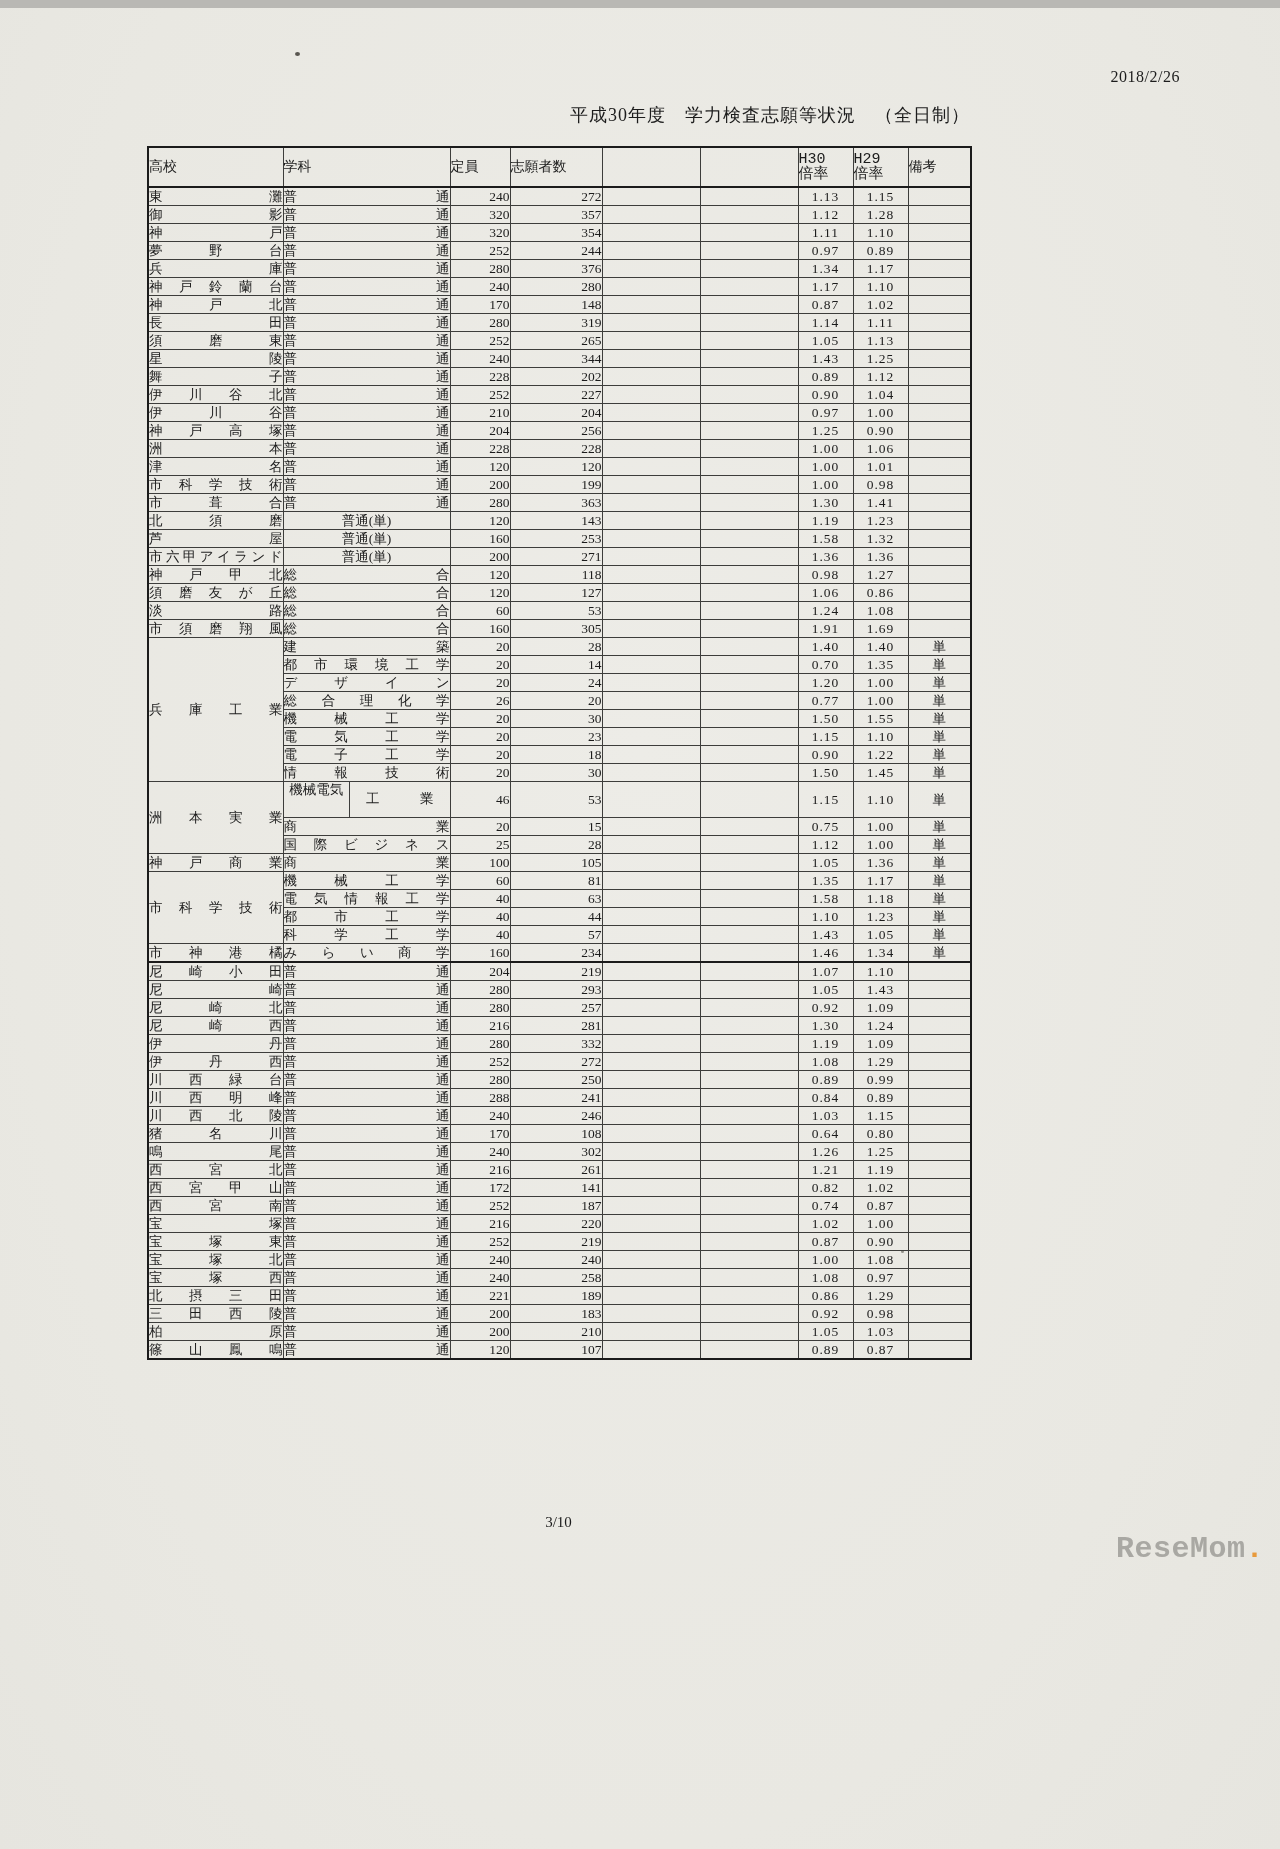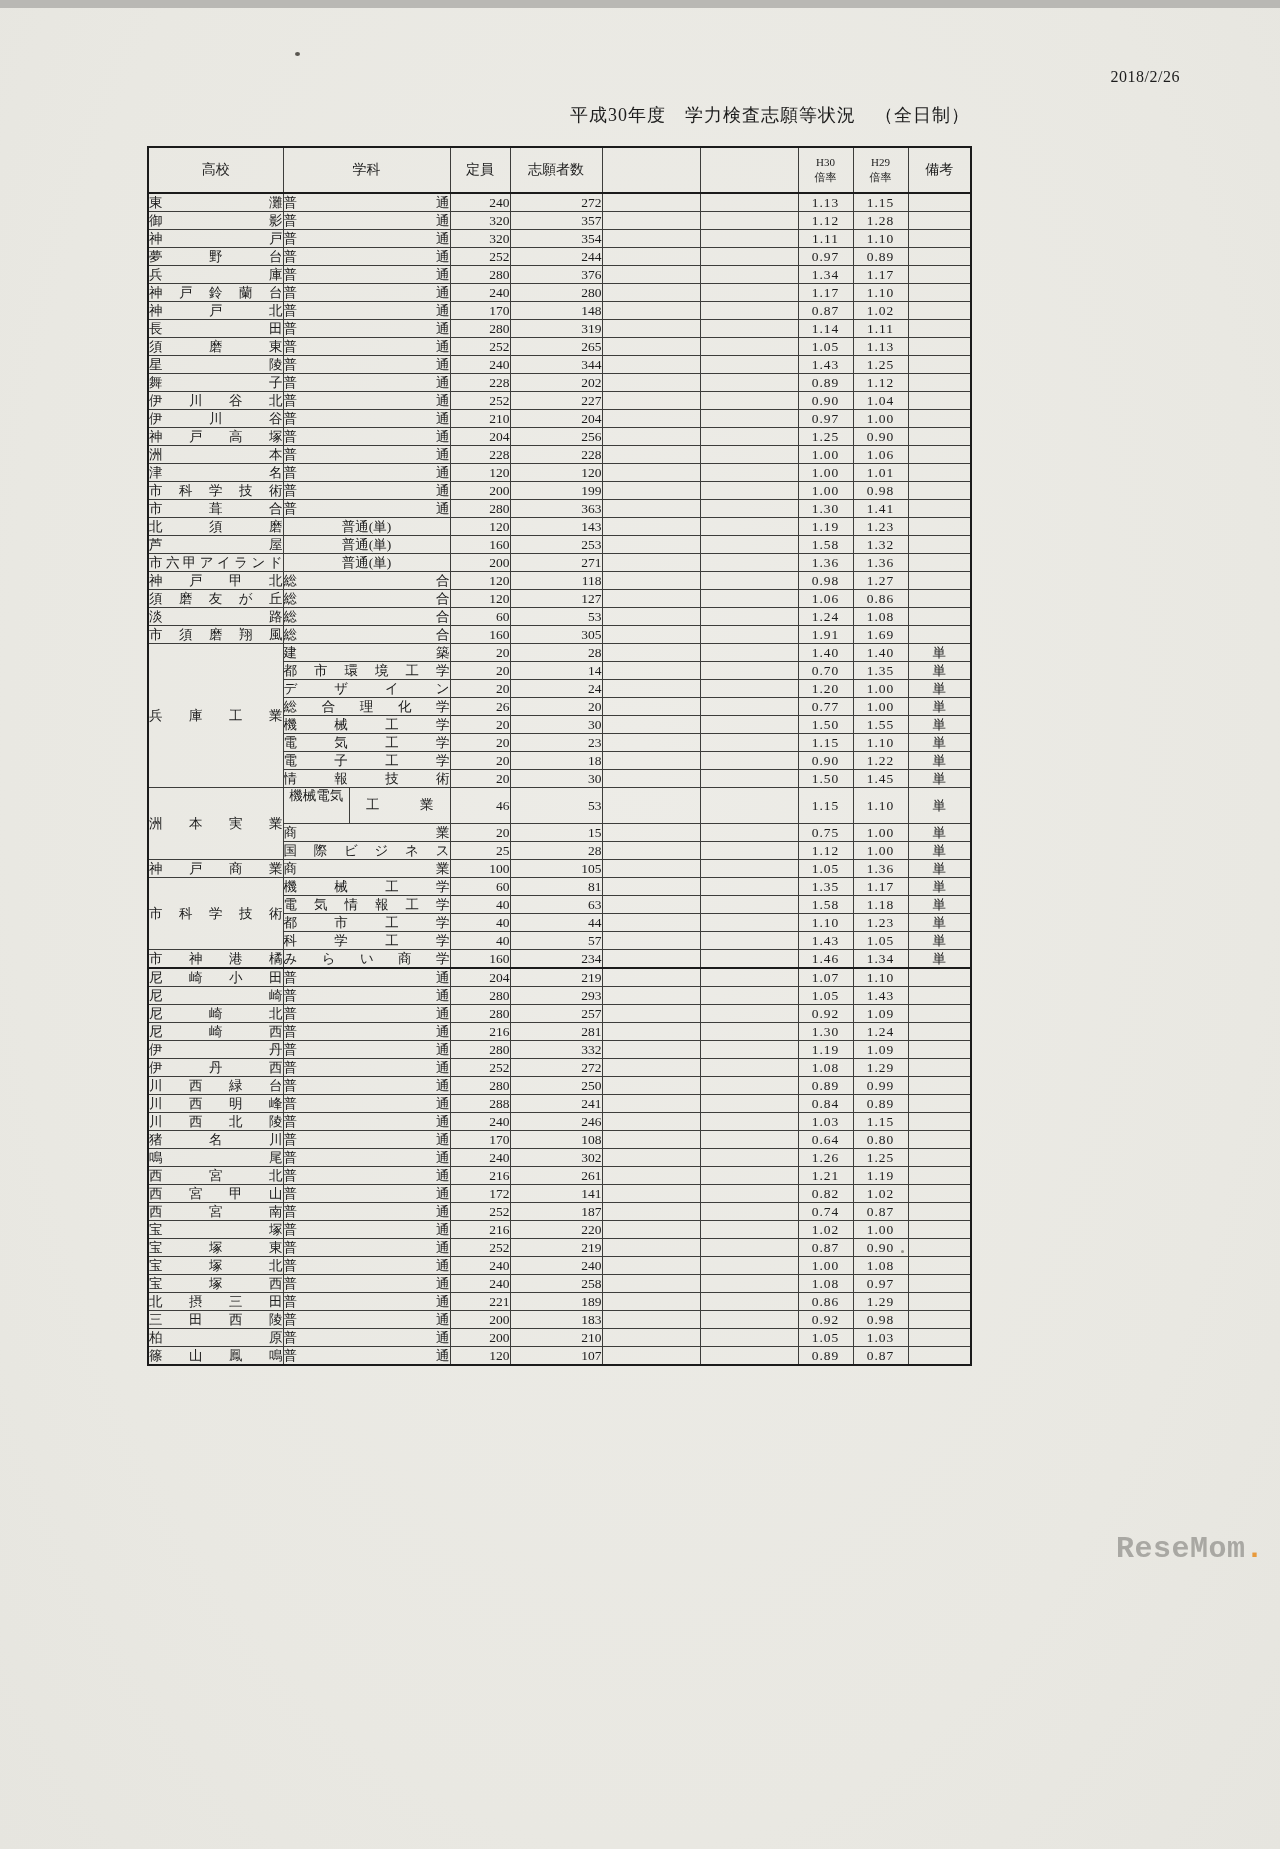--- a/index.html
+++ b/index.html
@@ -11,22 +11,22 @@
     color:#1c1c1c; overflow:hidden;
   }
   .date { position:absolute; top:60px; right:100px; font-size:16px; letter-spacing:0.5px; }
   .title { position:absolute; top:95px; left:147px; width:823px; text-align:right; font-size:18px; letter-spacing:1px; }
   table.main {
     position:absolute; top:138px; left:147px; width:823px;
     border-collapse:collapse; table-layout:fixed; border:2px solid #1b1b1b;
     background:transparent;
   }
   .main th, .main td { border:1px solid #3d3d3b; font-weight:normal; overflow:hidden; white-space:nowrap; }
-  .main thead th { height:46px; font-size:14px; text-align:center; border-bottom:2px solid #1b1b1b; vertical-align:middle; }
-  .hdr2 { font-size:11px; line-height:15px; }
+  .main thead th { height:40px; font-size:14px; text-align:left; border-bottom:2px solid #1b1b1b; vertical-align:middle; }
+  .hdr2 { font-size:15px; line-height:15px;font-family:Liberation Mono, monospace; }
   .main tbody td { height:18px; font-size:13.5px; line-height:17px; padding:0; vertical-align:middle; }
   tr.tall td { height:36px; }
   tr.sep td { border-top:2px solid #1b1b1b; }
   .c-school { text-align:justify; text-align-last:justify; text-justify:inter-character; padding:0 5px; }
   .c-dept   { text-align:justify; text-align-last:justify; text-justify:inter-character; padding:0 36px; }
   .c-dept.center { text-align:center; text-align-last:center; padding:0 4px; }
   .c-dept.p0 { padding:0; }
   .c-cap  { text-align:right; padding-right:8px; }
   .c-app  { text-align:right; padding-right:12px; }
   .c-rate { text-align:center; letter-spacing:1px; }
@@ -790,18 +790,19 @@
           <td class="c-app">107</td>
           <td class="c-blank"></td>
           <td class="c-blank"></td>
           <td class="c-rate">0.89</td>
           <td class="c-rate">0.87</td>
           <td class="c-rem"></td>
         </tr>
       </tbody>
   </table>
 
+  <div class="pageno">3/10</div>
 
   <div class="watermark">
     <span>ReseMom</span><span class="dot">.</span>
   </div>
 
 </div>
 
 </body></html>

